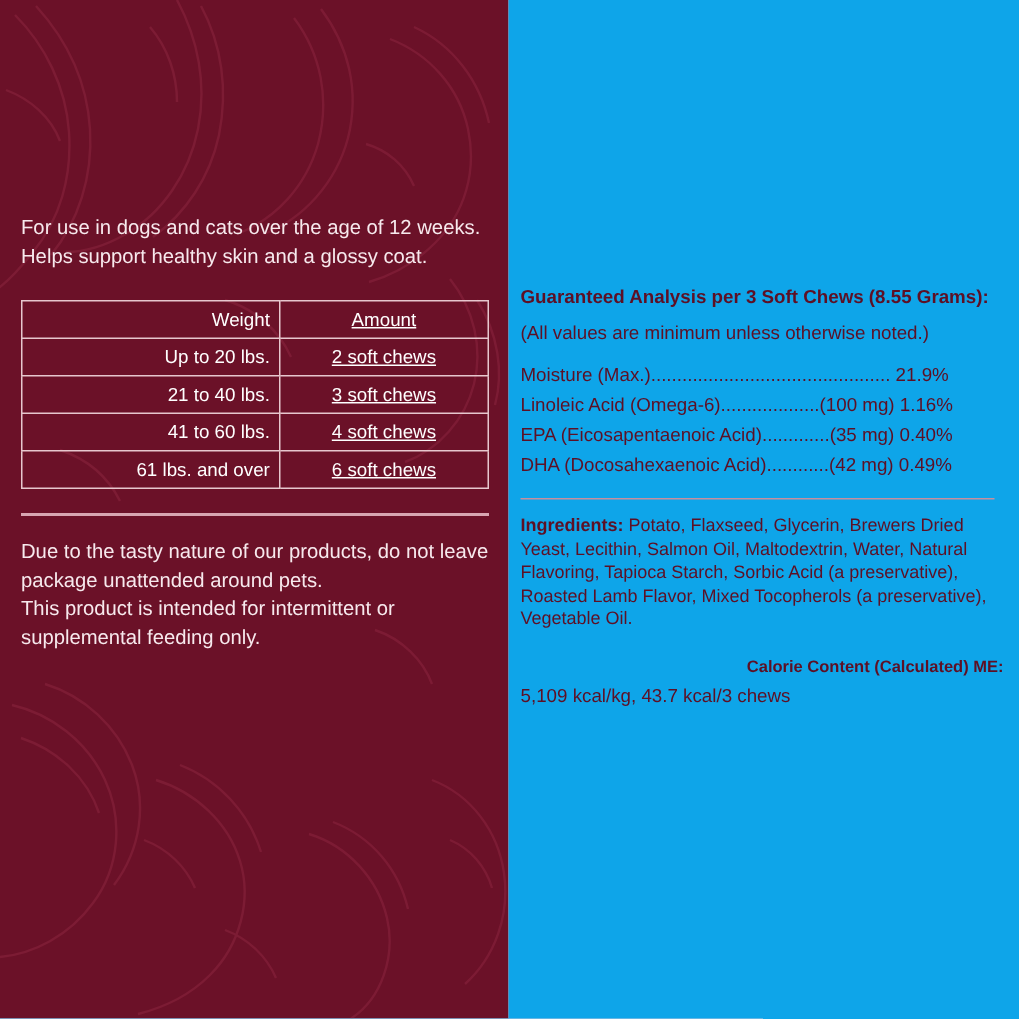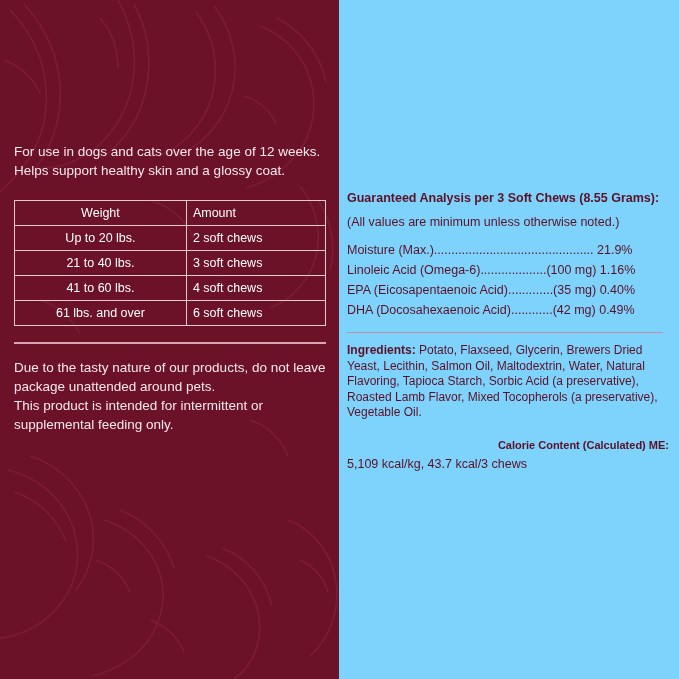--- a/index.html
+++ b/index.html
@@ -57,30 +57,31 @@
   table.feeding {
     width: 312px;
     border-collapse: collapse;
     font-size: 12.5px;
     color: #ffffff;
   }
   table.feeding th,
   table.feeding td {
     border: 1px solid #e7c7ce;
     padding: 3px 6px;
-    text-align: center;
+    text-align: right;
     font-weight: normal;
     height: 18px;
   }
   table.feeding th {
     font-weight: normal;
   }
   table.feeding th.amount-col,
   table.feeding td.amount-col {
-    text-align: left;
+    text-align: center;
+    text-decoration: underline;
   }
   .note {
     font-size: 12.5px;
     margin: 9px 0 0 0;
     color: #f7e9ed;
   }
   .divider {
     width: 312px;
     height: 2px;
     background: #d8a6b2;
@@ -94,21 +95,21 @@
     color: #f7e9ed;
   }
   .para.last {
     margin-bottom: 0;
   }
   
   .right-panel {
     position: relative;
     width: 340px;
     height: 679px;
-    background: #7dd3fc;
+    background: #0ea5e9;
     flex: 0 0 340px;
   }
   .right-content {
     position: absolute;
     left: 8px;
     top: 190px;
     width: 322px;
     color: #5d1025;
   }
   .ga-title {

